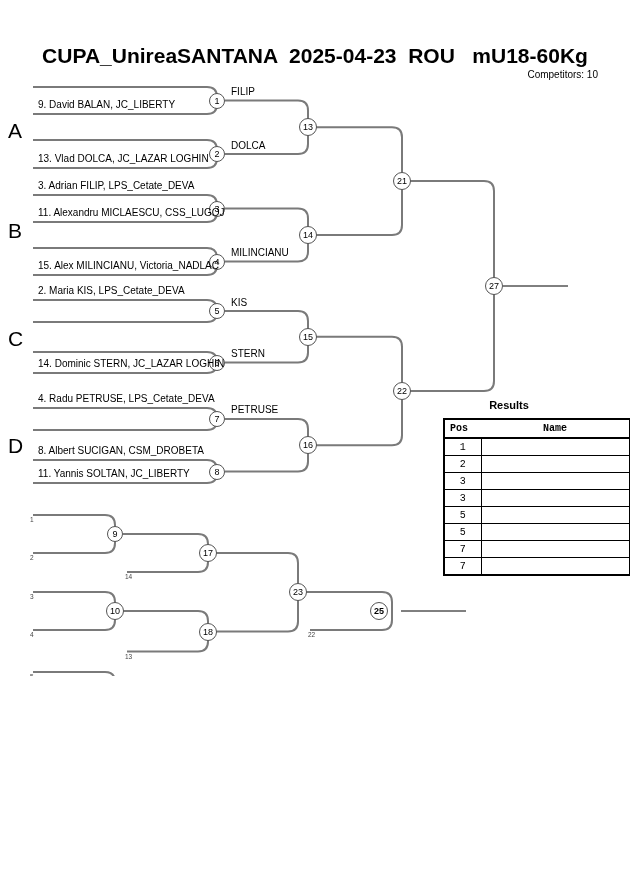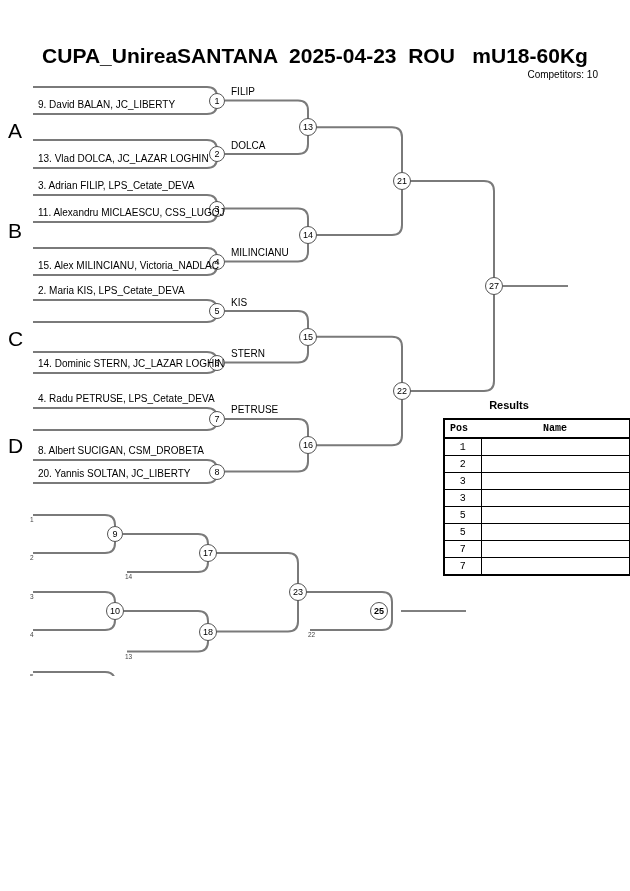--- a/index.html
+++ b/index.html
@@ -112,21 +112,21 @@
 
   <div class="entry" style="top:99px;">9. David BALAN, JC_LIBERTY</div>
   <div class="entry" style="top:153px;">13. Vlad DOLCA, JC_LAZAR LOGHIN</div>
   <div class="entry" style="top:180px;">3. Adrian FILIP, LPS_Cetate_DEVA</div>
   <div class="entry" style="top:207px;">11. Alexandru MICLAESCU, CSS_LUGOJ</div>
   <div class="entry" style="top:260px;">15. Alex MILINCIANU, Victoria_NADLAC</div>
   <div class="entry" style="top:285px;">2. Maria KIS, LPS_Cetate_DEVA</div>
   <div class="entry" style="top:358px;">14. Dominic STERN, JC_LAZAR LOGHIN</div>
   <div class="entry" style="top:393px;">4. Radu PETRUSE, LPS_Cetate_DEVA</div>
   <div class="entry" style="top:445px;">8. Albert SUCIGAN, CSM_DROBETA</div>
-  <div class="entry" style="top:468px;">20. Yannis SOLTAN, JC_LIBERTY</div>
+  <div class="entry" style="top:468px;">11. Yannis SOLTAN, JC_LIBERTY</div>
 
   <div class="adv" style="top:86px;">FILIP</div>
   <div class="adv" style="top:140px;">DOLCA</div>
   <div class="adv" style="top:247px;">MILINCIANU</div>
   <div class="adv" style="top:297px;">KIS</div>
   <div class="adv" style="top:348px;">STERN</div>
   <div class="adv" style="top:404px;">PETRUSE</div>
 
   <div class="mc d1" style="left:209px;top:92.5px;">1</div>
   <div class="mc d1" style="left:209px;top:146px;">2</div>

